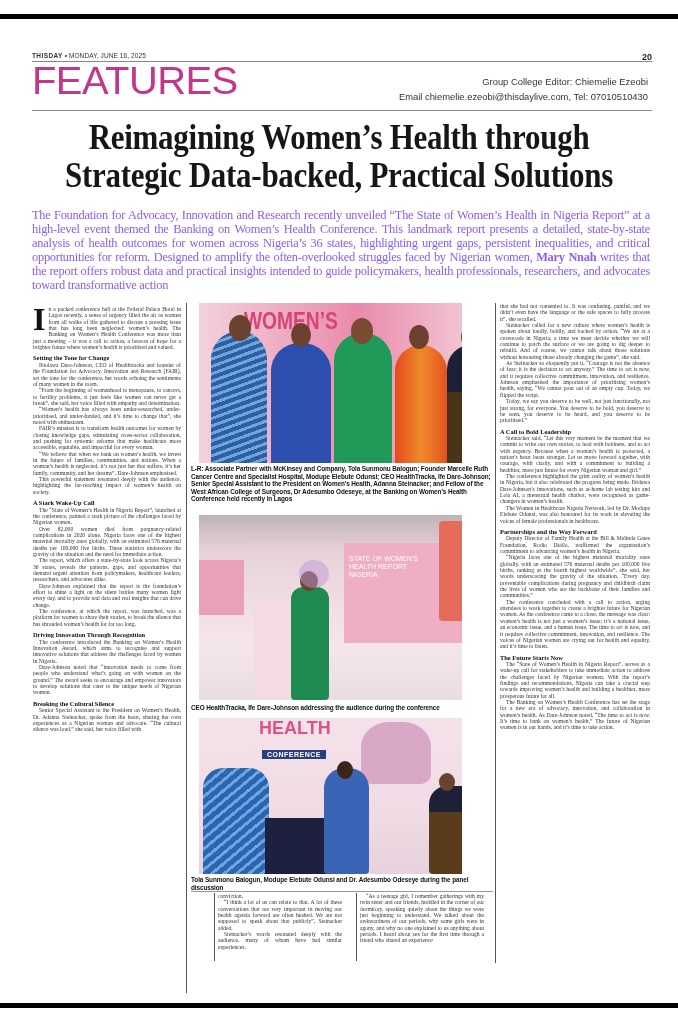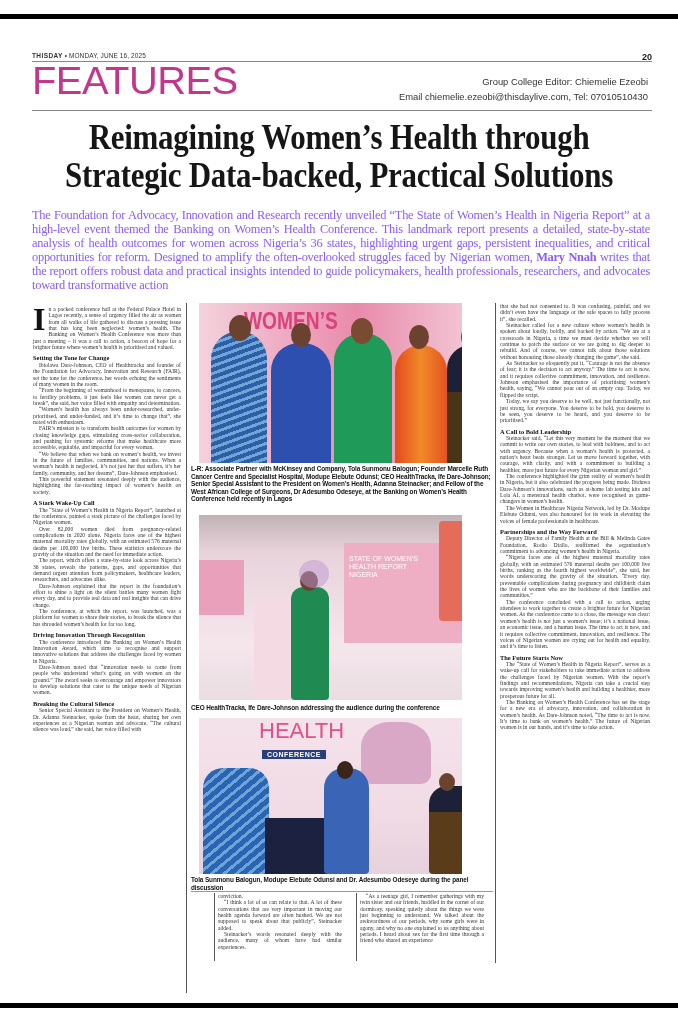--- a/index.html
+++ b/index.html
@@ -44,21 +44,21 @@
   .person { position: absolute; bottom: 0; border-radius: 28px 28px 0 0; }
   .head { position: absolute; border-radius: 50%; background: #6b4230; }
 
   
   .p2 { top: 515px; height: 185px; background: linear-gradient(180deg, #bfb3b5 0%, #e8d3db 20%, #f5e6ec 70%, #e9dde2 100%); }
   .screen { position: absolute; background: #eeaec3; }
   .p2 .screentext { position: absolute; left: 150px; top: 40px; width: 80px; font-family: "Liberation Sans", sans-serif; font-size: 7px; color: #fff; line-height: 8px; }
 
   
   .p3 { top: 718px; height: 156px; background: linear-gradient(180deg, #f4e2ea 0%, #f1dbe5 60%, #e6d2dc 100%); }
-  .p3 .logo { position: absolute; left: 60px; top: 0; font-family: "Liberation Sans", sans-serif; font-weight: 400; font-size: 22px; color: #e0508a; }
+  .p3 .logo { position: absolute; left: 60px; top: 0; font-family: "Liberation Sans", sans-serif; font-weight: 700; font-size: 18px; color: #e0508a; }
   .p3 .conf { position: absolute; left: 63px; top: 32px; background: #2a3e7c; color: #fff; font-family: "Liberation Sans", sans-serif; font-weight: 700; font-size: 7px; padding: 1px 5px; letter-spacing: 0.5px; }
 </style>
 </head>
 <body>
 
 <div class="bar top"></div>
 
 <div class="masthead">
   <div class="dateline"><b>THISDAY</b> <span>• MONDAY, JUNE 16, 2025</span></div>
   <div class="pageno">20</div>

